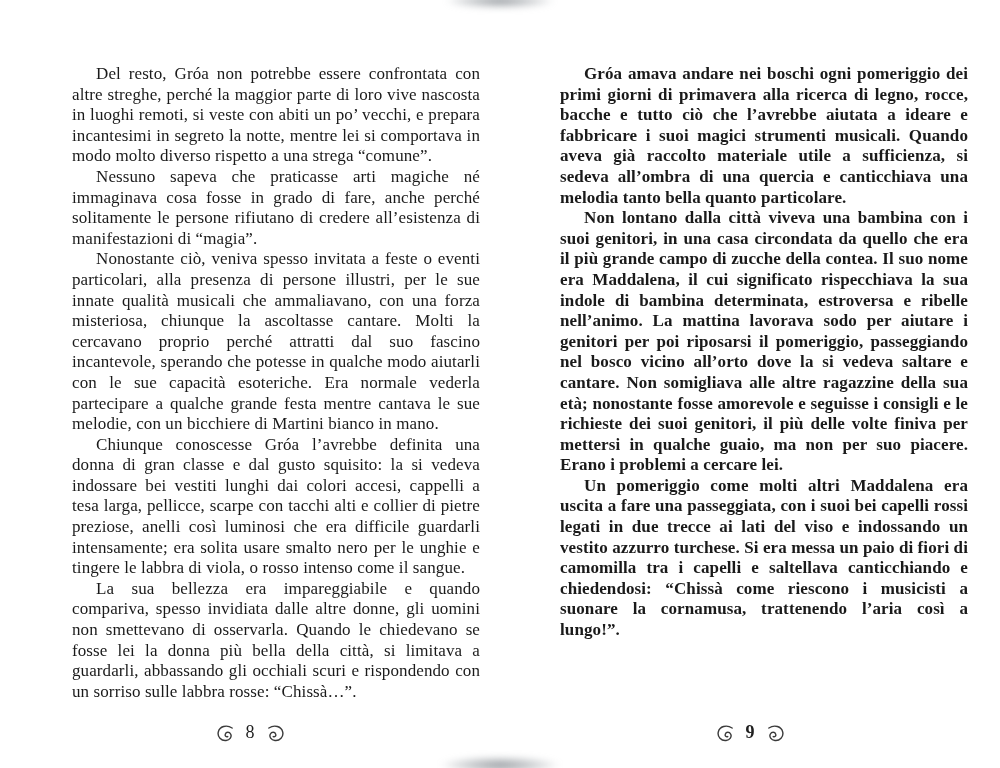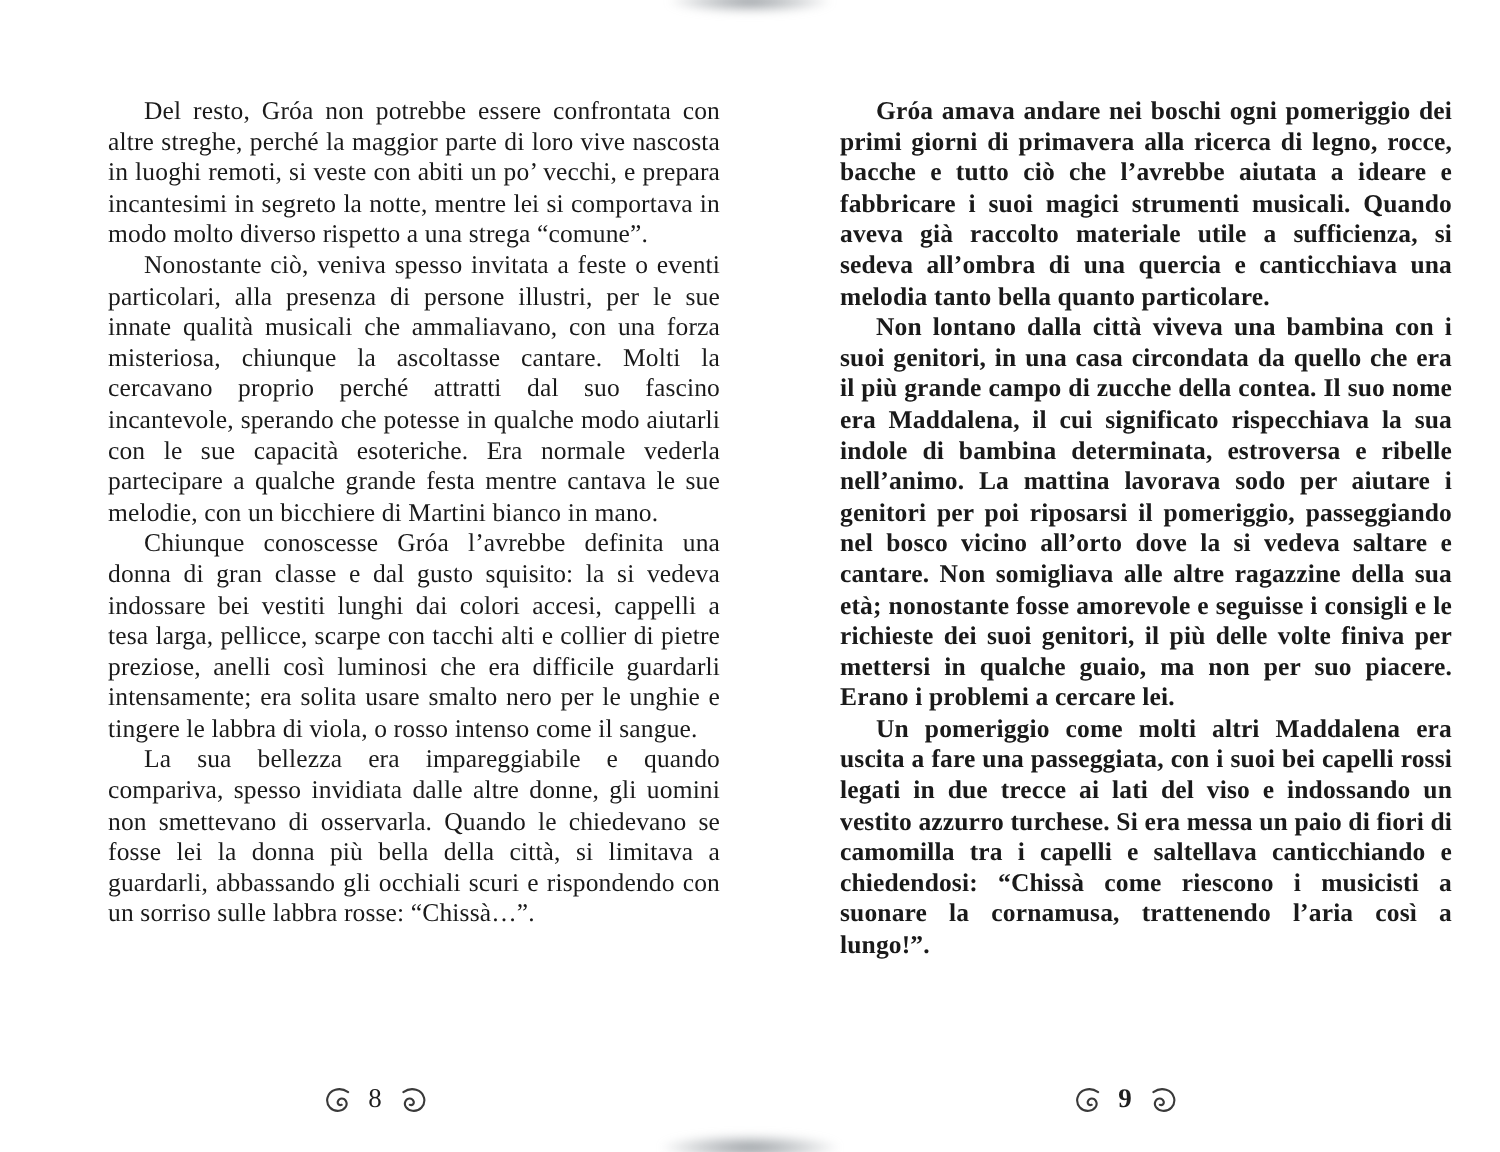--- a/index.html
+++ b/index.html
@@ -54,20 +54,21 @@
   }
 </style>
 </head>
 <body>
 
 <div class="spread">
 
   <div class="page left">
     <div class="text-block" lang="it">
         <p class="para">Del resto, Gróa non potrebbe essere confrontata con altre streghe, perché la maggior parte di loro vive nascosta in luoghi remoti, si veste con abiti un po’ vecchi, e prepara incantesimi in segreto la notte, mentre lei si comportava in modo molto diverso rispetto a una strega “comune”.</p>
+        <p class="para">Nessuno sapeva che praticasse arti magiche né immaginava cosa fosse in grado di fare, anche perché solitamente le persone rifiutano di credere all’esistenza di manifestazioni di “magia”.</p>
         <p class="para">Nonostante ciò, veniva spesso invitata a feste o eventi particolari, alla presenza di persone illustri, per le sue innate qualità musicali che ammaliavano, con una forza misteriosa, chiunque la ascoltasse cantare. Molti la cercavano proprio perché attratti dal suo fascino incantevole, sperando che potesse in qualche modo aiutarli con le sue capacità esoteriche. Era normale vederla partecipare a qualche grande festa mentre cantava le sue melodie, con un bicchiere di Martini bianco in mano.</p>
         <p class="para">Chiunque conoscesse Gróa l’avrebbe definita una donna di gran classe e dal gusto squisito: la si vedeva indossare bei vestiti lunghi dai colori accesi, cappelli a tesa larga, pellicce, scarpe con tacchi alti e collier di pietre preziose, anelli così luminosi che era difficile guardarli intensamente; era solita usare smalto nero per le unghie e tingere le labbra di viola, o rosso intenso come il sangue.</p>
         <p class="para">La sua bellezza era impareggiabile e quando compariva, spesso invidiata dalle altre donne, gli uomini non smettevano di osservarla. Quando le chiedevano se fosse lei la donna più bella della città, si limitava a guardarli, abbassando gli occhiali scuri e rispondendo con un sorriso sulle labbra rosse: “Chissà…”.</p>
       </div>
     <div class="footer">
       <svg class="swirl" viewBox="0 0 20 18">
         <path d="M 17,3.2 C 11,-0.8 3.8,1.6 2.4,7.2 C 1.1,12.6 5.6,17 10.6,16.4 C 14.7,15.9 17,12.4 15.4,9.5 C 14.1,7.1 10.7,7.2 9.8,9.7 C 9.1,11.5 10.8,13 12.4,12.2"></path>
       </svg>
       <span class="pagenum">8</span>
       <svg class="swirl mirror" viewBox="0 0 20 18">

